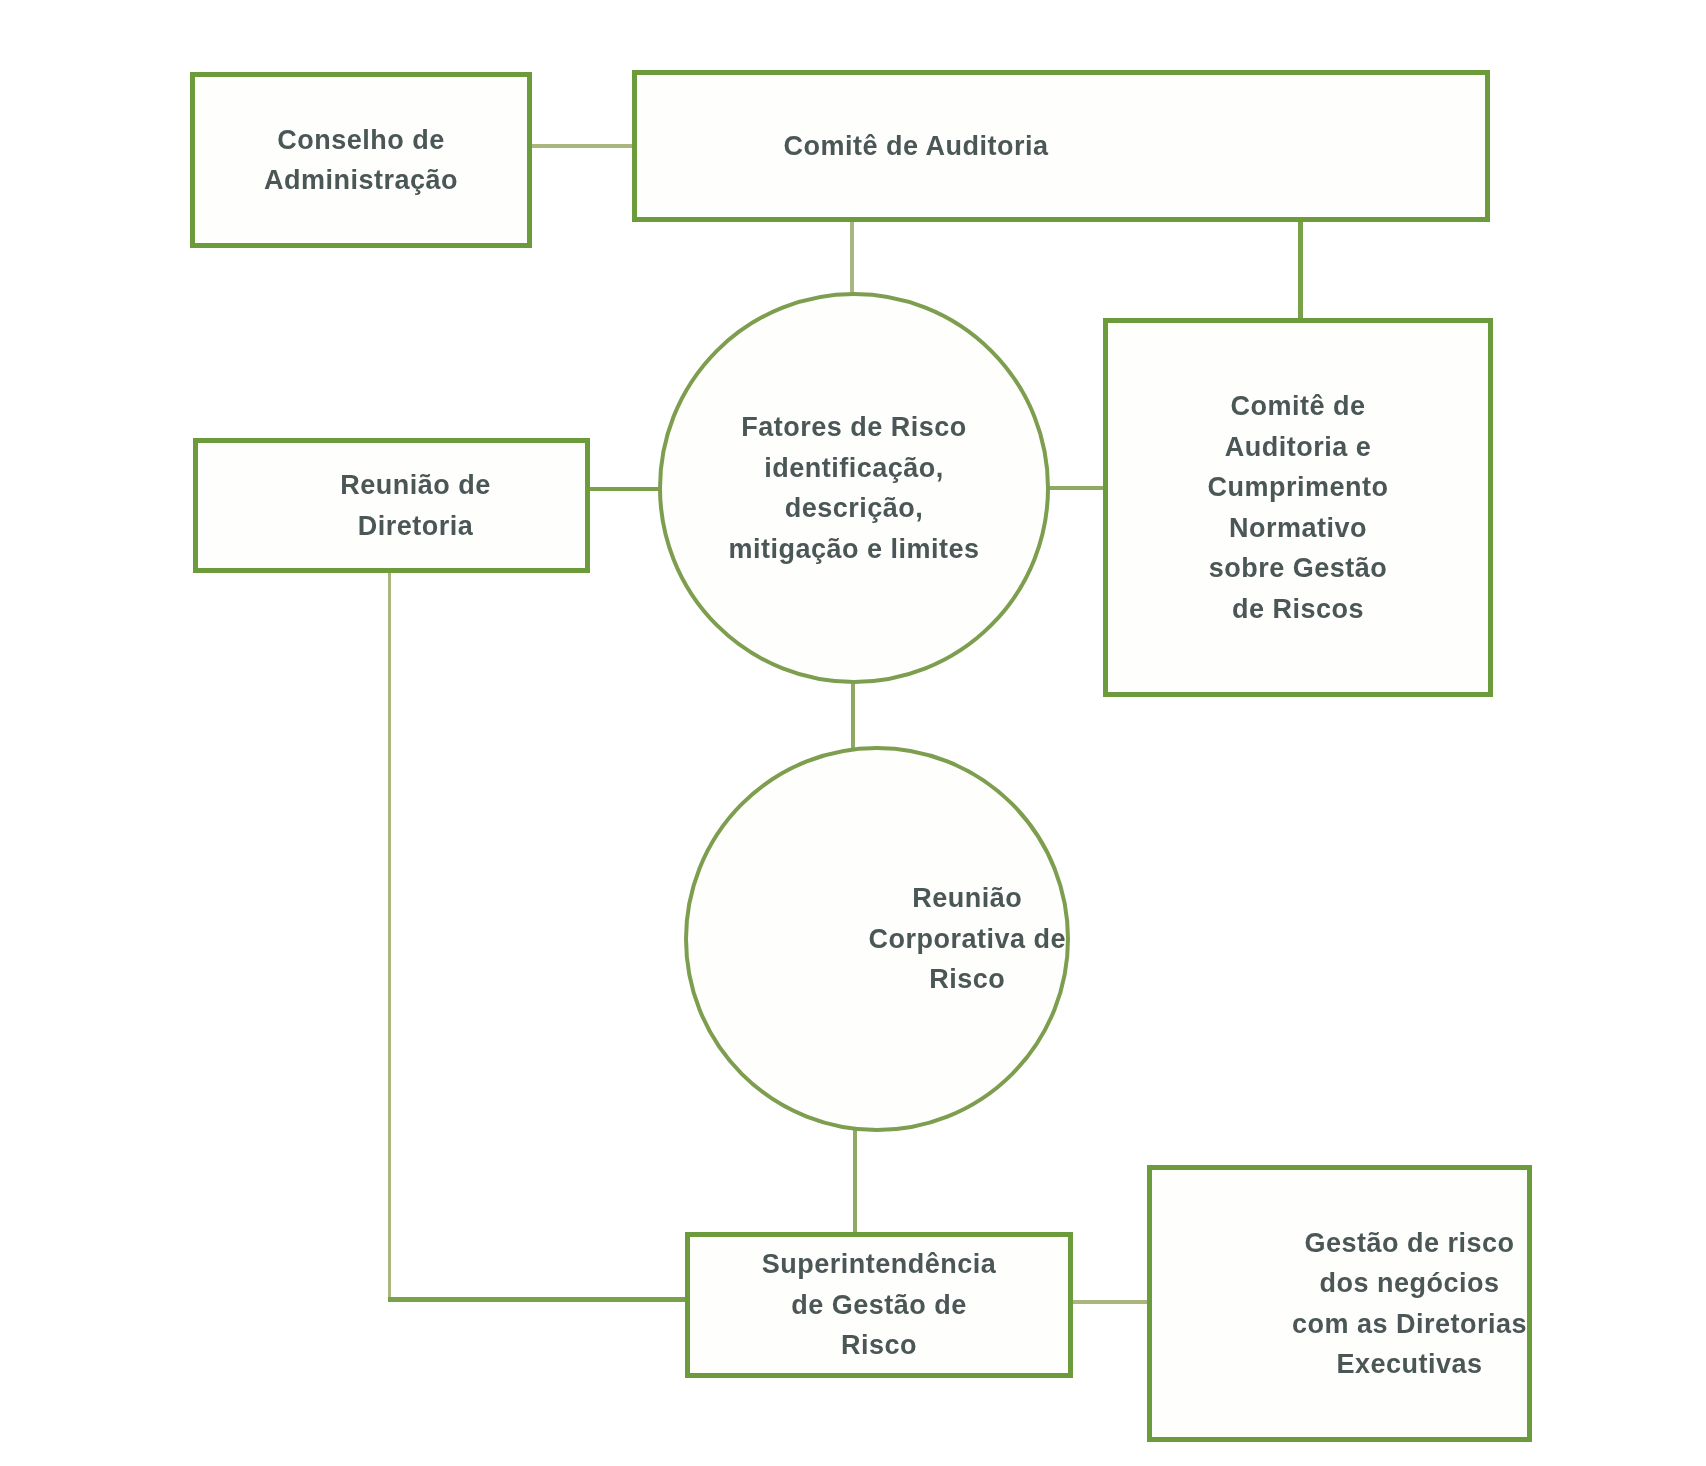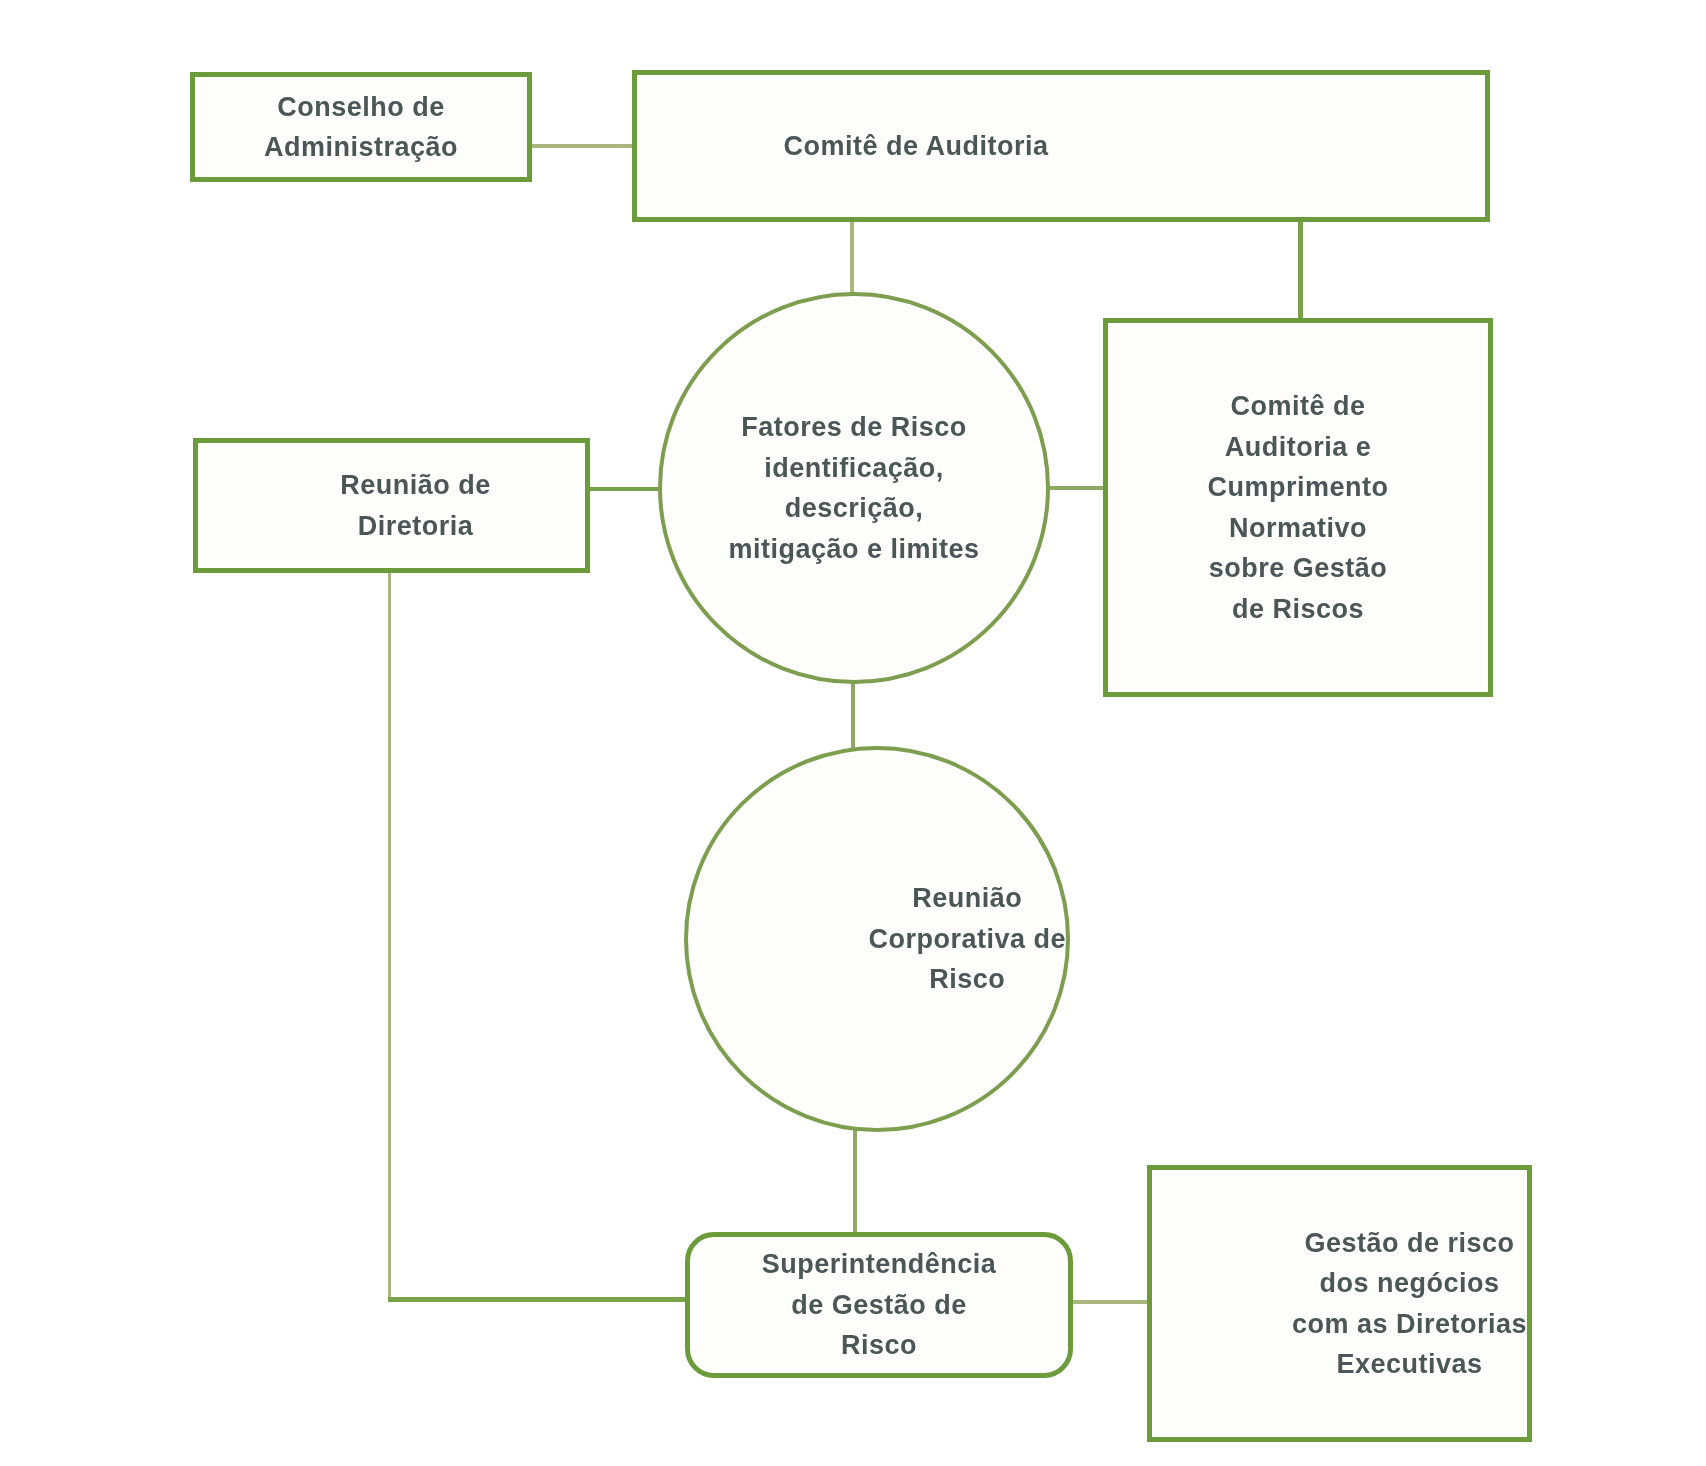--- a/index.html
+++ b/index.html
@@ -27,28 +27,28 @@
     z-index: 2;
   }
   .node .label { white-space: pre-line; }
   .box { border: 5px solid var(--box-border, #6b9b3a); }
   .circle { border: 4px solid var(--circle-border, #7d9e4e); border-radius: 50%; }
   .line { position: absolute; background: var(--connector, #8fa863); z-index: 1; }
   .line.light { background: var(--connector-light, #a9b77e); }
   .line.dark  { background: var(--connector-dark, #79a147); }
 
   
-  #n-conselho      { left: 190px;  top: 72px;   width: 342px; height: 110px; }
+  #n-conselho      { left: 190px;  top: 72px;   width: 342px; height: 176px; }
   #n-comite        { left: 632px;  top: 70px;   width: 858px; height: 152px; }
   #n-comite .label { padding-right: 290px; }
   #n-reuniao-dir   { left: 193px;  top: 438px;  width: 397px; height: 135px; padding-left: 48px; }
   #n-fatores       { left: 658px;  top: 292px;  width: 392px; height: 392px; align-items: center; }
   #n-cumprimento   { left: 1103px; top: 318px;  width: 390px; height: 379px; }
   #n-reuniao-corp  { left: 684px;  top: 746px;  width: 386px; height: 386px; justify-content: flex-end; }
-  #n-super         { left: 685px;  top: 1232px; width: 388px; height: 146px; border-radius: 29px; }
+  #n-super         { left: 685px;  top: 1232px; width: 388px; height: 146px; }
   #n-gestao        { left: 1147px; top: 1165px; width: 385px; height: 277px; justify-content: flex-end; }
 
   
   #c-conselho-comite      { left: 532px;  top: 144px;  width: 100px; height: 4px; }
   #c-comite-fatores       { left: 850px;  top: 222px;  width: 4px;   height: 73px; }
   #c-comite-cumprimento   { left: 1298px; top: 222px;  width: 5px;   height: 96px; }
   #c-reuniaodir-fatores   { left: 590px;  top: 487px;  width: 69px;  height: 4px; }
   #c-fatores-cumprimento  { left: 1049px; top: 486px;  width: 55px;  height: 4px; }
   #c-fatores-reuniaocorp  { left: 851px;  top: 682px;  width: 4px;   height: 66px; }
   #c-reuniaocorp-super    { left: 853px;  top: 1130px; width: 4px;   height: 103px; }

